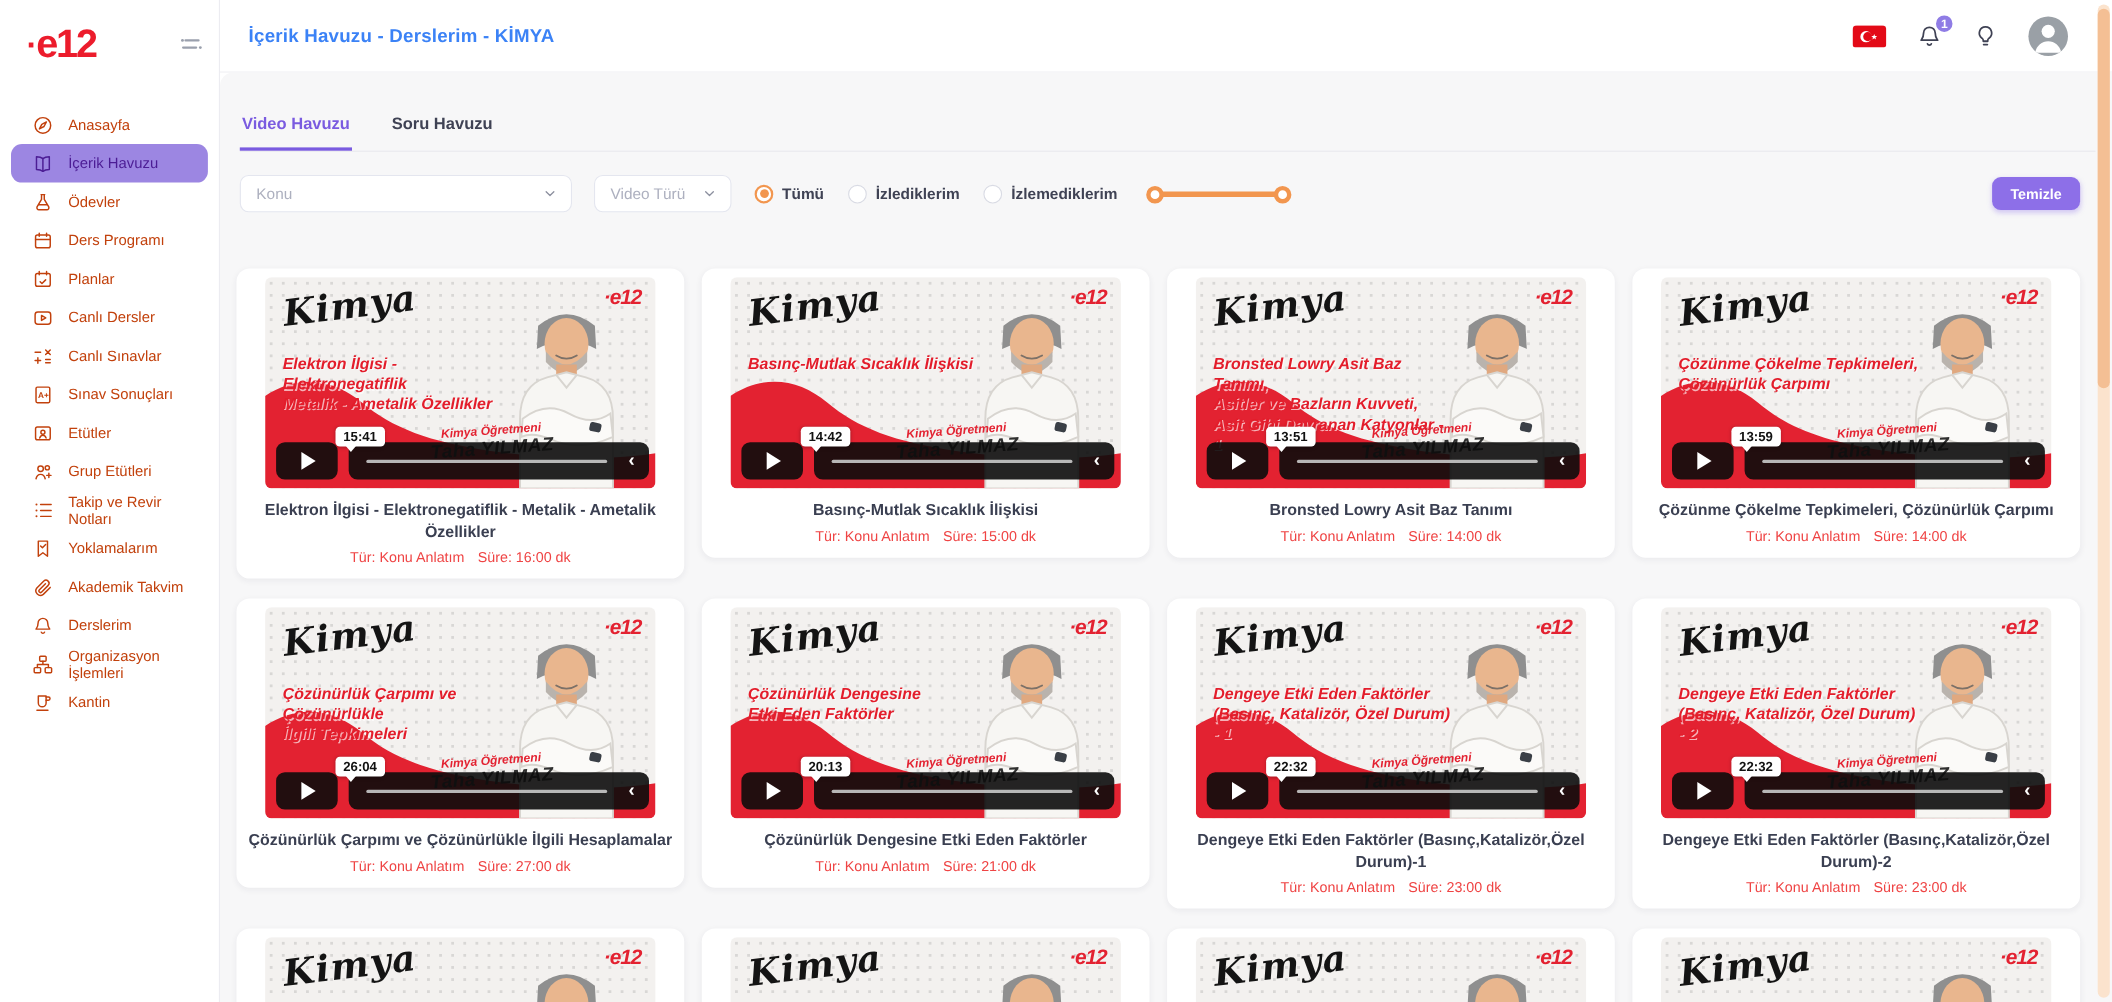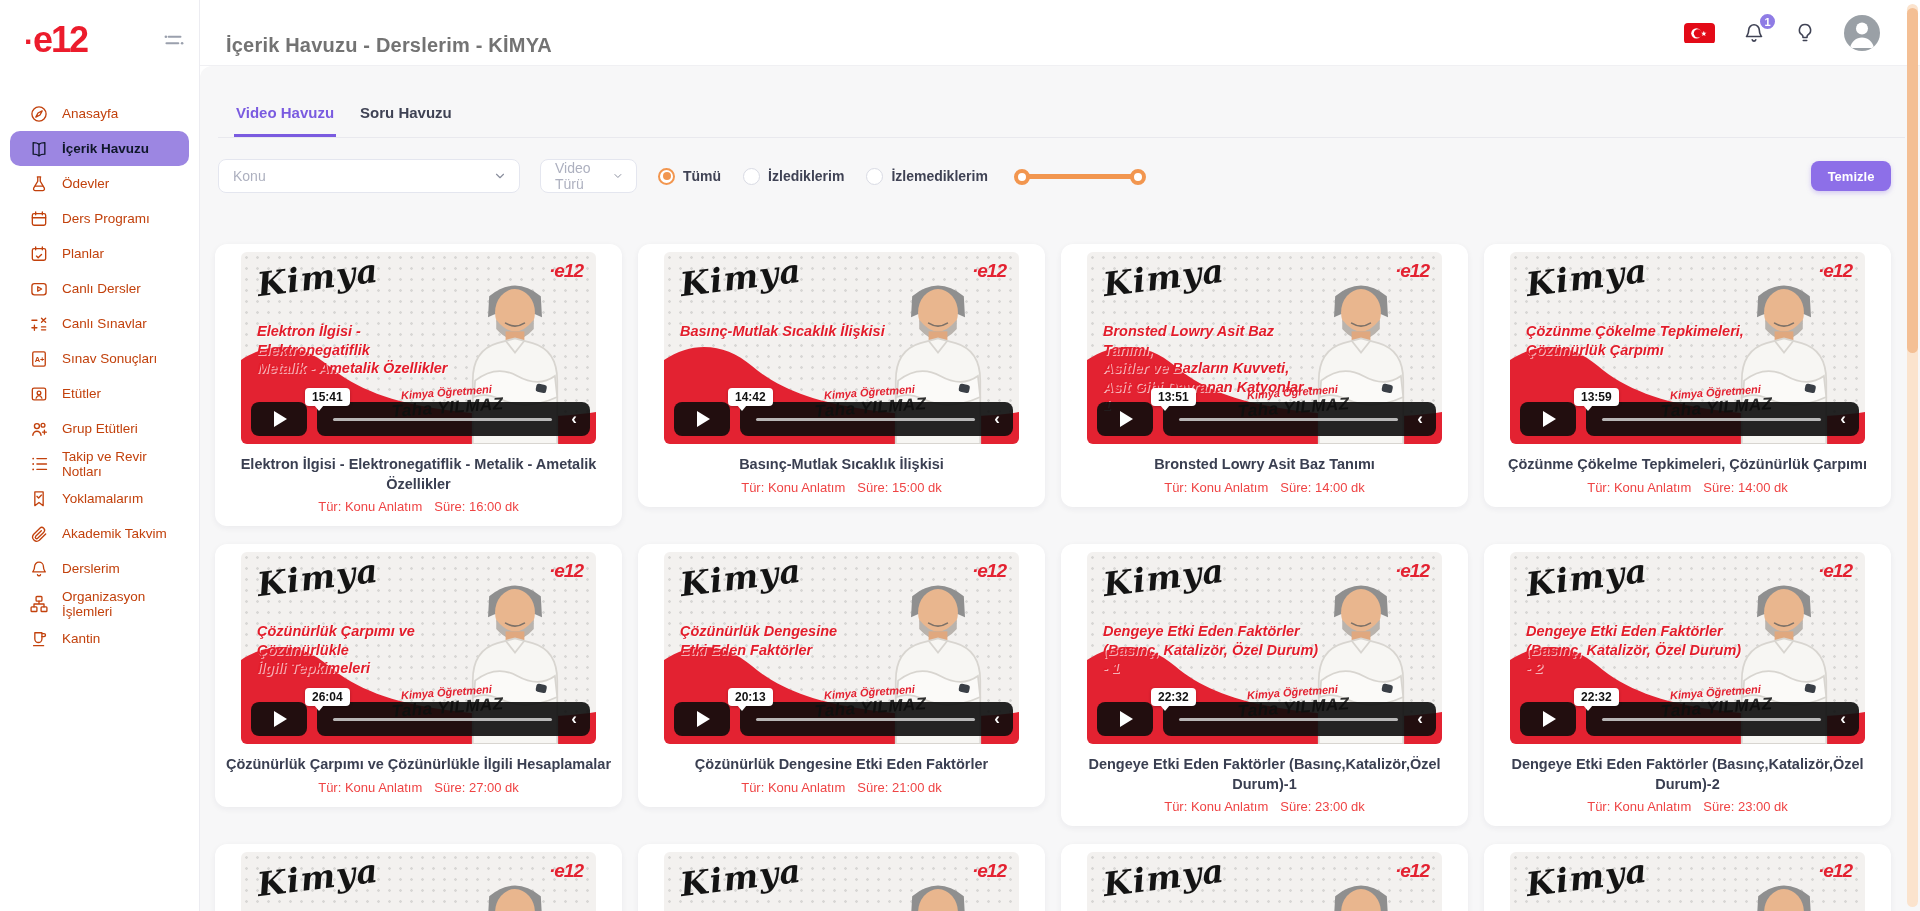--- a/index.html
+++ b/index.html
@@ -12,51 +12,51 @@
   .logo-row { position:absolute; left:24px; top:14px; right:12px; height:52px;
     display:flex; align-items:center; justify-content:space-between; }
   .logo { color:#ec1c2c; font-weight:800; font-size:36px; letter-spacing:-2px; display:flex; align-items:center; }
   .logo .dot { font-size:30px; margin-right:1px; transform:translateY(2px); }
   .side-toggle { width:26px; height:26px; color:#9aa0ad; cursor:pointer; }
   .menu { position:absolute; top:96px; left:0; right:0; list-style:none; }
   .menu li { display:flex; align-items:center; gap:13px; height:35px; margin:0 10px;
     padding-left:19px; border-radius:10px; color:#c2410c; font-size:13.5px; cursor:pointer; }
   .menu li .micon { width:20px; height:20px; flex:0 0 20px; display:flex; }
   .menu li .micon svg { width:20px; height:20px; }
-  .menu li.active { background:#9c86e2; color:#0f172a; font-weight:700; }
+  .menu li.active { background:#9c86e2; color:#4c1d95; font-weight:400; }
 
   
   .topbar { position:absolute; left:200px; top:0; right:0; height:66px; background:#fff;
     border-bottom:1px solid #f0f0f3; z-index:5; }
-  .page-title { position:absolute; left:26px; top:12px; height:66px; display:flex; align-items:center;
-    font-size:20px; font-weight:700; color:#737373; letter-spacing:.2px; }
+  .page-title { position:absolute; left:26px; top:0; height:66px; display:flex; align-items:center;
+    font-size:17px; font-weight:700; color:#3b82f6; letter-spacing:.2px; }
   .top-actions { position:absolute; right:40px; top:0; height:66px; display:flex; align-items:center; gap:27px; }
   .flag { width:31px; height:21px; border-radius:4px; overflow:hidden; cursor:pointer; display:block; }
   .icon-btn { position:relative; width:24px; height:24px; color:#3f4254; cursor:pointer; }
   .icon-btn svg { width:24px; height:24px; }
   .badge { position:absolute; top:-9px; right:-11px; min-width:19px; height:19px; border-radius:50%;
     background:#8f7ce5; color:#fff; font-size:11px; font-weight:700; display:flex; align-items:center;
     justify-content:center; border:2px solid #fff; }
   .avatar { width:36px; height:36px; border-radius:50%; background:#9aa0a6; overflow:hidden; cursor:pointer; }
 
   
   .content { position:absolute; left:200px; top:66px; right:0; bottom:0; background:#f7f7f8;
     border-top-left-radius:12px; overflow:hidden; }
-  .tabs { position:absolute; left:34px; top:38px; display:flex; gap:22px; z-index:2; }
+  .tabs { position:absolute; left:18px; top:38px; display:flex; gap:34px; z-index:2; }
   .tab { font-size:15px; font-weight:600; color:#3f4254; padding:0 2px 13px; cursor:pointer; }
   .tab.active { color:#7a5be0; border-bottom:3px solid #7a5be0; }
   .tab-divider { position:absolute; left:18px; right:15px; top:71px; height:1px; background:#e9e9ee; }
 
   .filters { position:absolute; left:18px; right:29px; top:93px; height:34px; display:flex; align-items:center; }
   .select { height:34px; background:#fff; border:1px solid #e4e6ef; border-radius:8px;
     display:flex; align-items:center; justify-content:space-between; padding:0 12px 0 14px;
     color:#adb0bf; font-size:14px; cursor:pointer; }
   .select svg { width:14px; height:14px; color:#8b8f9e; }
   .select.konu { width:302px; }
-  .select.vturu { width:97px; margin-left:20px; }
+  .select.vturu { width:125px; margin-left:20px; }
   .radio-group { display:flex; align-items:center; gap:22px; margin-left:21px; }
   .radio-item { display:flex; align-items:center; gap:8px; cursor:pointer; }
   .radio { width:17px; height:17px; border-radius:50%; border:1.5px solid #d9dbe4; background:#fff; position:relative; }
   .radio.checked { border:2px solid #f2964f; }
   .radio.checked::after { content:""; position:absolute; inset:2.5px; border-radius:50%; background:#f2964f; }
   .radio-label { font-size:14px; color:#3f4254; font-weight:600; }
   .range-slider { position:relative; width:132px; height:34px; margin-left:26px; cursor:pointer; }
   .range-track { position:absolute; left:8px; right:8px; top:15px; height:5px; background:#f2964f; border-radius:3px; }
   .range-handle { position:absolute; top:9.5px; width:16px; height:16px; border-radius:50%;
     background:#fff; border:4px solid #f2964f; cursor:grab; }

